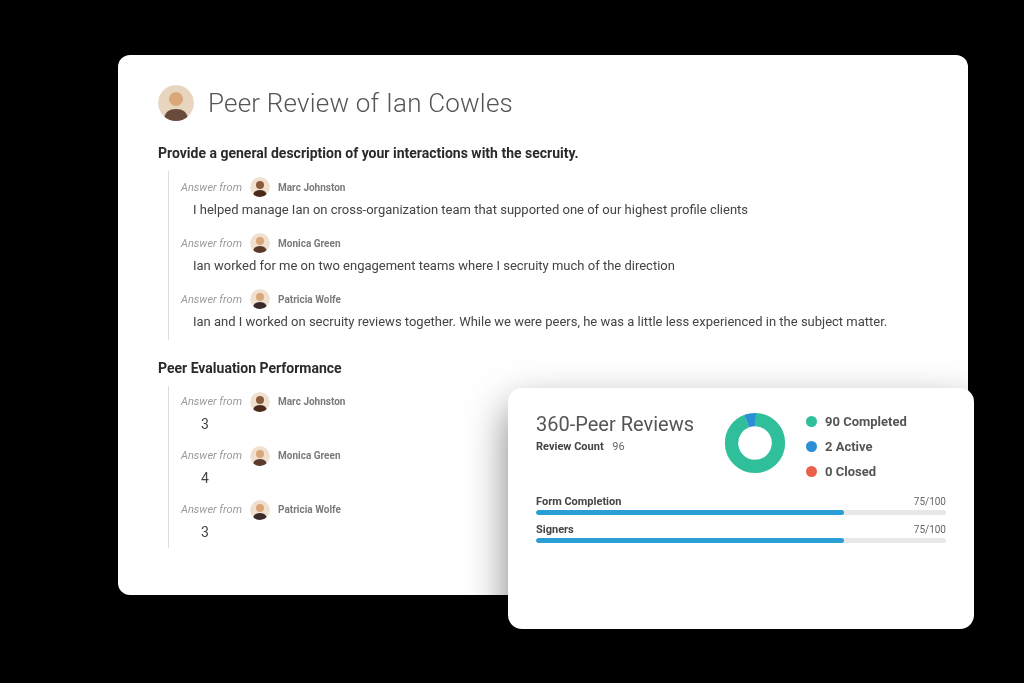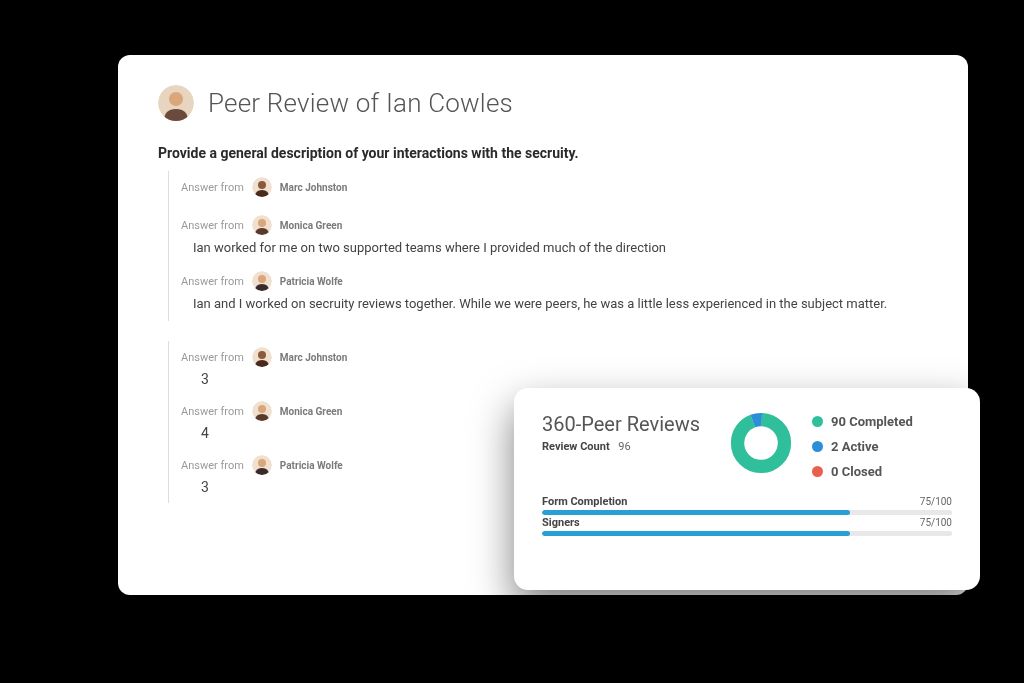--- a/index.html
+++ b/index.html
@@ -69,20 +69,21 @@
     }
     .answer-header {
       display: flex;
       align-items: center;
       gap: 8px;
       margin-bottom: 4px;
     }
     .answer-from {
       font-size: 11px;
       color: #9a9a9a;
+      font-style: italic;
     }
     .answer-avatar {
       width: 20px;
       height: 20px;
     }
     .answer-name {
       font-size: 10px;
       font-weight: 700;
       color: #7a7a7a;
     }
@@ -97,26 +98,25 @@
       color: #444;
       padding-left: 20px;
     }
     
     
     .stats-card {
       position: absolute;
       top: 388px;
       left: 508px;
       width: 466px;
-      height: 202px;
+      height: 241px;
       background: #fff;
       border-radius: 14px;
       box-shadow: 0 18px 40px rgba(0,0,0,0.5);
       padding: 24px 28px 20px;
-      margin-left: 6px;
     }
     .stats-header {
       display: flex;
       align-items: flex-start;
       gap: 20px;
       margin-bottom: 16px;
     }
     .stats-title-wrap {
       flex: 0 0 auto;
     }
@@ -163,21 +163,21 @@
       border-radius: 50%;
     }
     .legend-text {
       font-size: 13px;
       font-weight: 700;
       color: #555;
     }
     .progress-section {
       display: flex;
       flex-direction: column;
-      gap: 1px;
+      gap: 8px;
     }
     .progress-row {
       display: flex;
       flex-direction: column;
       gap: 2px;
     }
     .progress-header {
       display: flex;
       justify-content: space-between;
       align-items: baseline;
@@ -226,51 +226,53 @@
         <span class="answer-from">Answer from</span>
         <span class="avatar answer-avatar">
             <svg viewBox="0 0 20 20">
               <circle cx="10" cy="10" r="10" fill="#f0e0d0"></circle>
               <circle cx="10" cy="8" r="4" fill="#8a5a3a"></circle>
               <path d="M3 20 Q3 13 10 13 Q17 13 17 20 Z" fill="#4a2a1a"></path>
             </svg>
           </span>
         <span class="answer-name">Marc Johnston</span>
       </div>
+      <div class="answer-text">I helped manage Ian on cross-organization team that supported one of our highest profile clients</div>
     </div>
     <div class="answer">
       <div class="answer-header">
         <span class="answer-from">Answer from</span>
         <span class="avatar answer-avatar">
             <svg viewBox="0 0 20 20">
               <circle cx="10" cy="10" r="10" fill="#f0e0d0"></circle>
               <circle cx="10" cy="8" r="4" fill="#d9a77a"></circle>
               <path d="M3 20 Q3 13 10 13 Q17 13 17 20 Z" fill="#5a3a2a"></path>
             </svg>
           </span>
         <span class="answer-name">Monica Green</span>
       </div>
-      <div class="answer-text">Ian worked for me on two supported teams where I provided much of the direction</div>
+      <div class="answer-text">Ian worked for me on two engagement teams where I secruity much of the direction</div>
     </div>
     <div class="answer">
       <div class="answer-header">
         <span class="answer-from">Answer from</span>
         <span class="avatar answer-avatar">
             <svg viewBox="0 0 20 20">
               <circle cx="10" cy="10" r="10" fill="#f0e0d0"></circle>
               <circle cx="10" cy="8" r="4" fill="#d9a77a"></circle>
               <path d="M3 20 Q3 13 10 13 Q17 13 17 20 Z" fill="#3a2a2a"></path>
             </svg>
           </span>
         <span class="answer-name">Patricia Wolfe</span>
       </div>
       <div class="answer-text">Ian and I worked on secruity reviews together. While we were peers, he was a little less experienced in the subject matter.</div>
     </div>
   </div>
 
+  <div class="section-title">Peer Evaluation Performance</div>
   <div class="answers">
     <div class="answer">
       <div class="answer-header">
         <span class="answer-from">Answer from</span>
         <span class="avatar answer-avatar">
             <svg viewBox="0 0 20 20">
               <circle cx="10" cy="10" r="10" fill="#f0e0d0"></circle>
               <circle cx="10" cy="8" r="4" fill="#8a5a3a"></circle>
               <path d="M3 20 Q3 13 10 13 Q17 13 17 20 Z" fill="#4a2a1a"></path>
             </svg>

